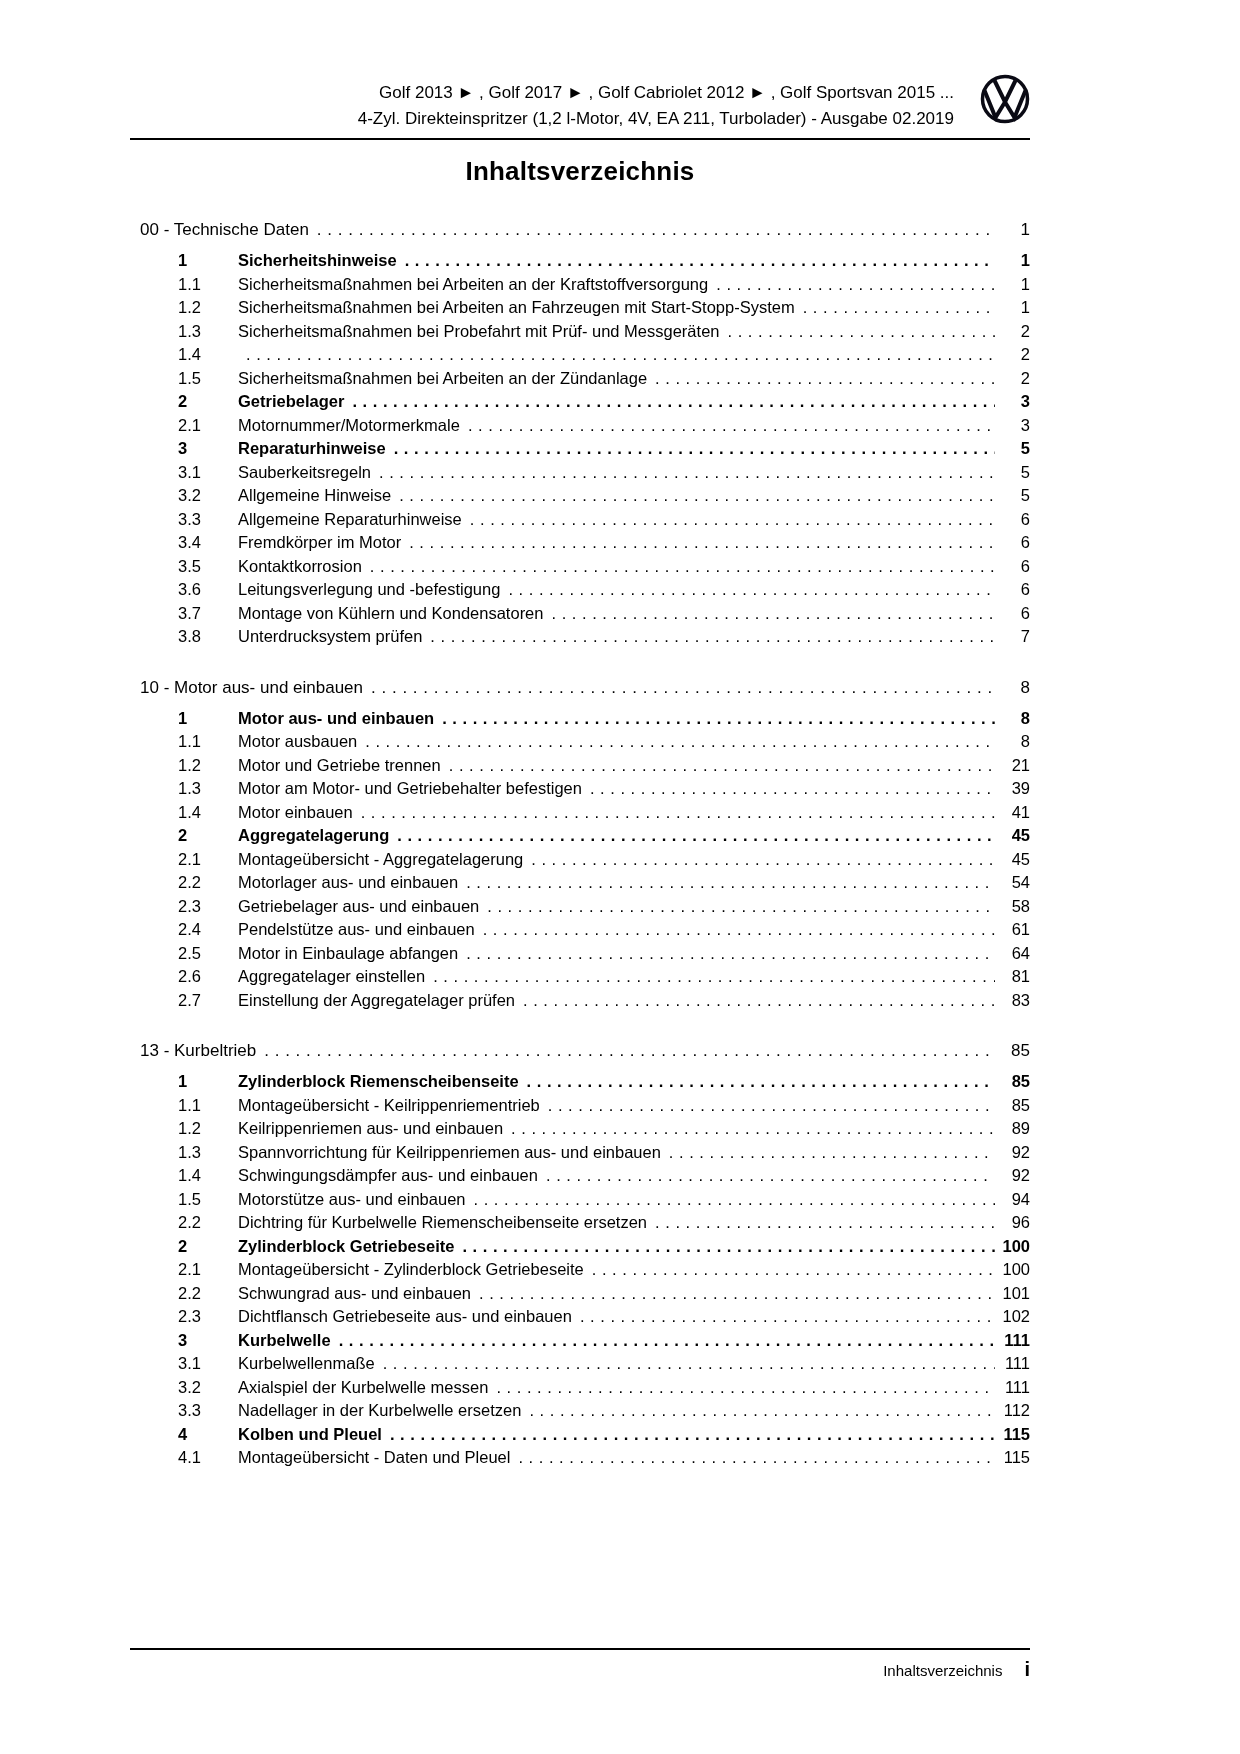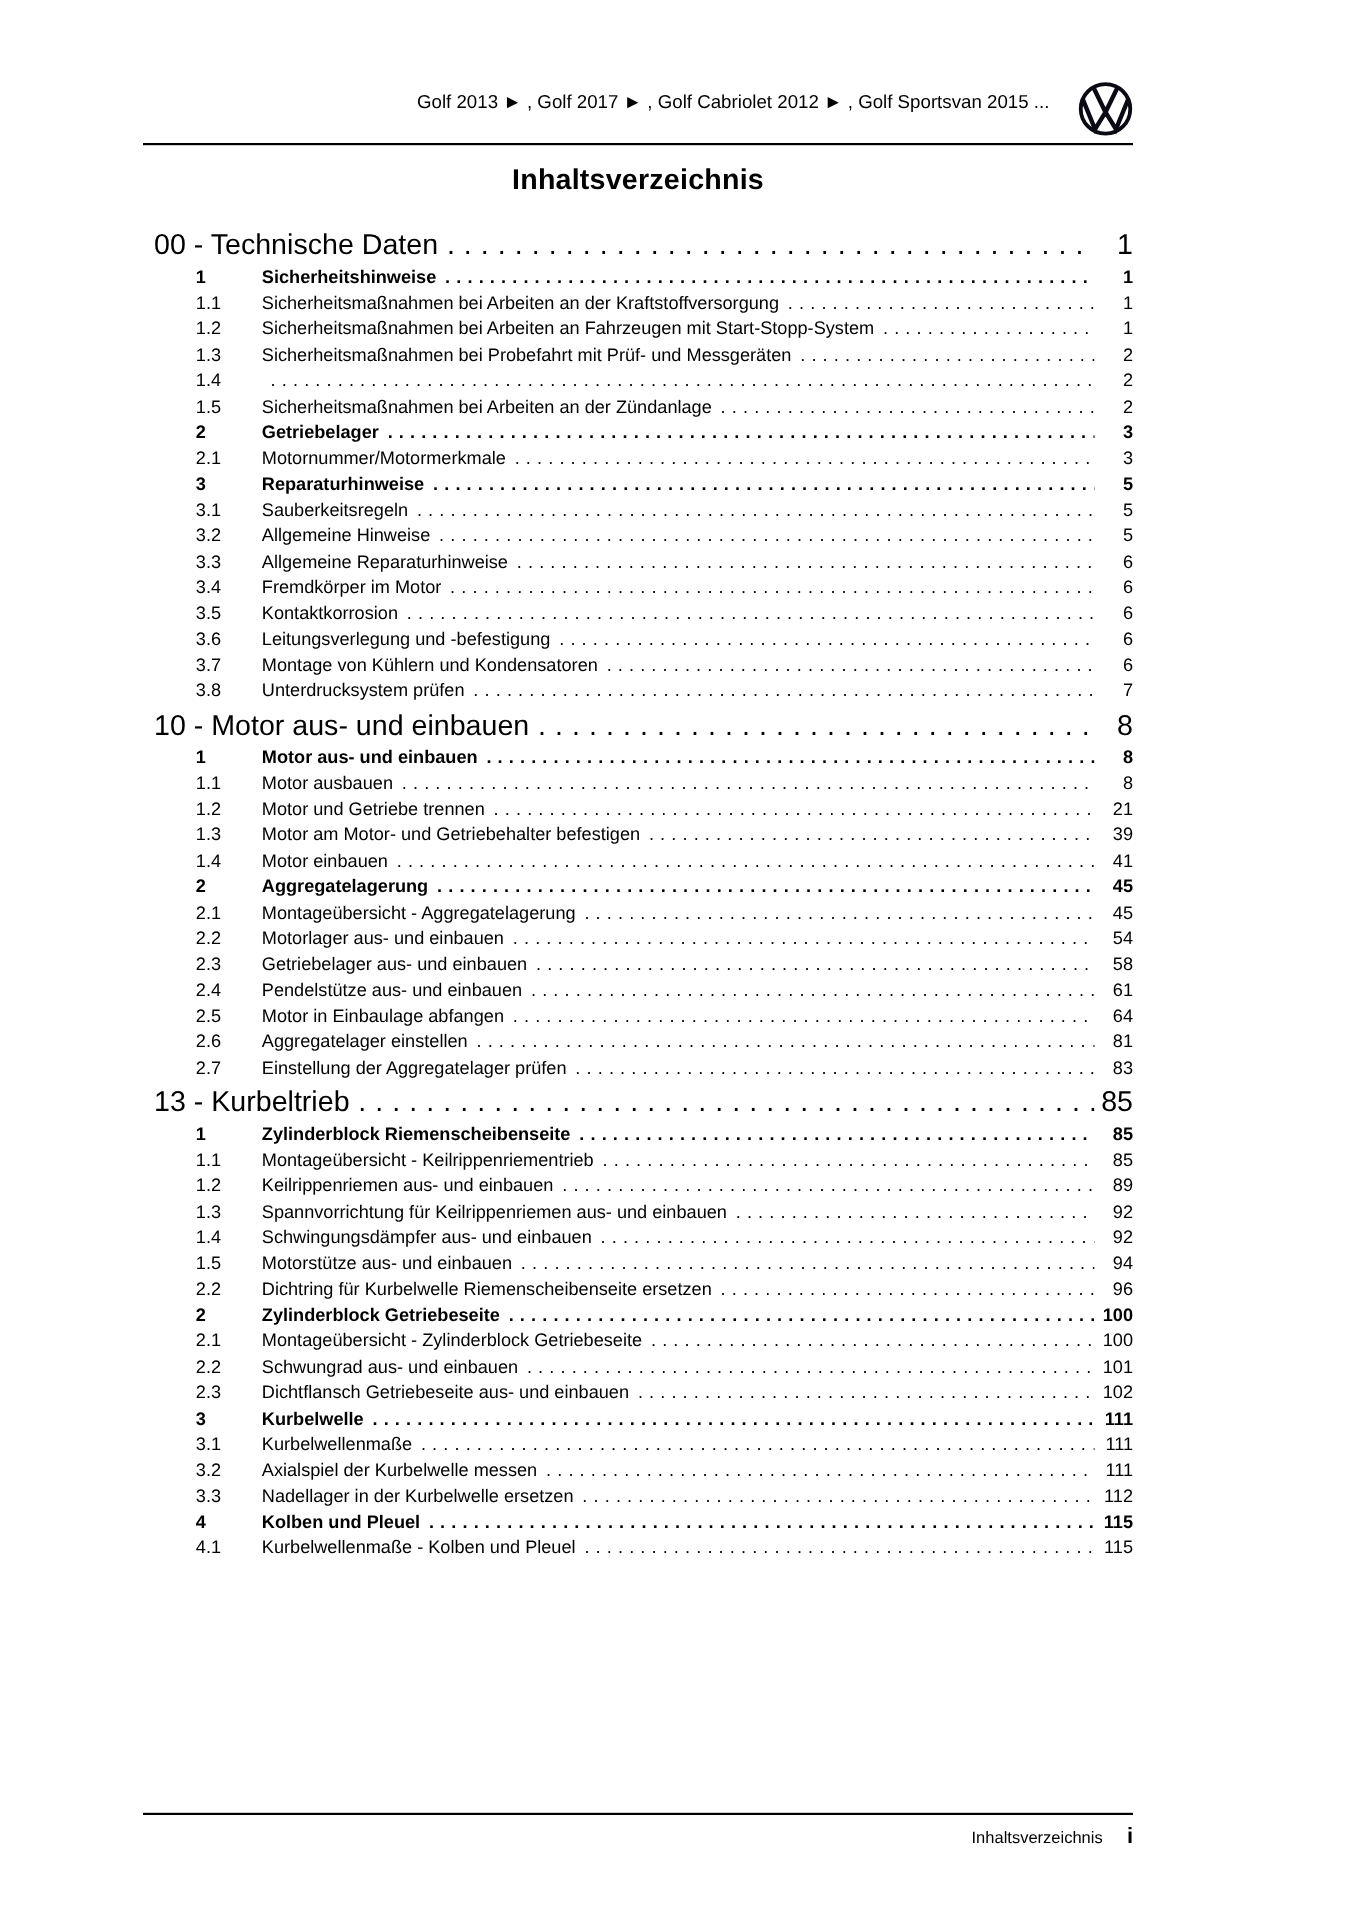--- a/index.html
+++ b/index.html
@@ -57,23 +57,23 @@
   }
 
   
   .toc { width: 100%; }
   .row {
     display: flex;
     align-items: baseline;
     width: 100%;
   }
   .row.chapter {
-    font-size: 26px;
+    font-size: 17px;
     line-height: 26px;
-    margin-top: 5px;
+    margin-top: 26px;
     margin-bottom: 6px;
     padding-left: 10px;
   }
   .row.section {
     font-size: 16.5px;
     line-height: 23.5px;
     padding-left: 48px;
   }
   .row.section.bold { font-weight: bold; }
   .num {
@@ -122,20 +122,21 @@
 </style>
 </head>
 <body>
 
 <div class="page">
   <div class="content">
 
     <header class="doc-header">
       <div class="header-text">
         <div>Golf 2013 ► , Golf 2017 ► , Golf Cabriolet 2012 ► , Golf Sportsvan 2015 ...</div>
+        <div>4-Zyl. Direkteinspritzer (1,2 l-Motor, 4V, EA 211, Turbolader) - Ausgabe 02.2019</div>
       </div>
       <div class="logo">
         <svg viewBox="0 0 100 100" width="50" height="50" aria-hidden="true">
           <circle cx="50" cy="50" r="45" fill="none" stroke="#0a0a14" stroke-width="7"></circle>
           <path d="M29 13 L50 56 L71 13" fill="none" stroke="#0a0a14" stroke-width="8" stroke-linejoin="miter"></path>
           <path d="M9 33 L31 87 L50 56 L69 87 L91 33" fill="none" stroke="#0a0a14" stroke-width="8" stroke-linejoin="miter"></path>
         </svg>
       </div>
     </header>
 
@@ -429,21 +430,21 @@
           <span class="pg">112</span>
         </div>
         <div class="row section bold">
           <span class="num">4</span>
           <span class="txt">Kolben und Pleuel</span>
           <span class="leader">. . . . . . . . . . . . . . . . . . . . . . . . . . . . . . . . . . . . . . . . . . . . . . . . . . . . . . . . . . . . . . . . . . . . . . . . . . . . . . . . . . . . . . . . . . . . . . . . . . . . . . . . . . . . . . . . . . . . . . . . . . . . . . . . . . . . . . . . . . . . . . . . . . . . . . . . . . . . . . . . . . . . . . . . . . . . . . . . . . . . . . . . . . . . . . . . . . . . . . . . . . . . . . . . . . . . . . . . . . . . </span>
           <span class="pg">115</span>
         </div>
         <div class="row section">
           <span class="num">4.1</span>
-          <span class="txt">Kurbelwellenmaße - Kolben und Pleuel</span>
+          <span class="txt">Montageübersicht - Daten und Pleuel</span>
           <span class="leader">. . . . . . . . . . . . . . . . . . . . . . . . . . . . . . . . . . . . . . . . . . . . . . . . . . . . . . . . . . . . . . . . . . . . . . . . . . . . . . . . . . . . . . . . . . . . . . . . . . . . . . . . . . . . . . . . . . . . . . . . . . . . . . . . . . . . . . . . . . . . . . . . . . . . . . . . . . . . . . . . . . . . . . . . . . . . . . . . . . . . . . . . . . . . . . . . . . . . . . . . . . . . . . . . . . . . . . . . . . . . </span>
           <span class="pg">115</span>
         </div>
       </main>
 
   </div>
 
   <footer class="doc-footer">
     <div class="rule"></div>
     <div class="footer-row">

